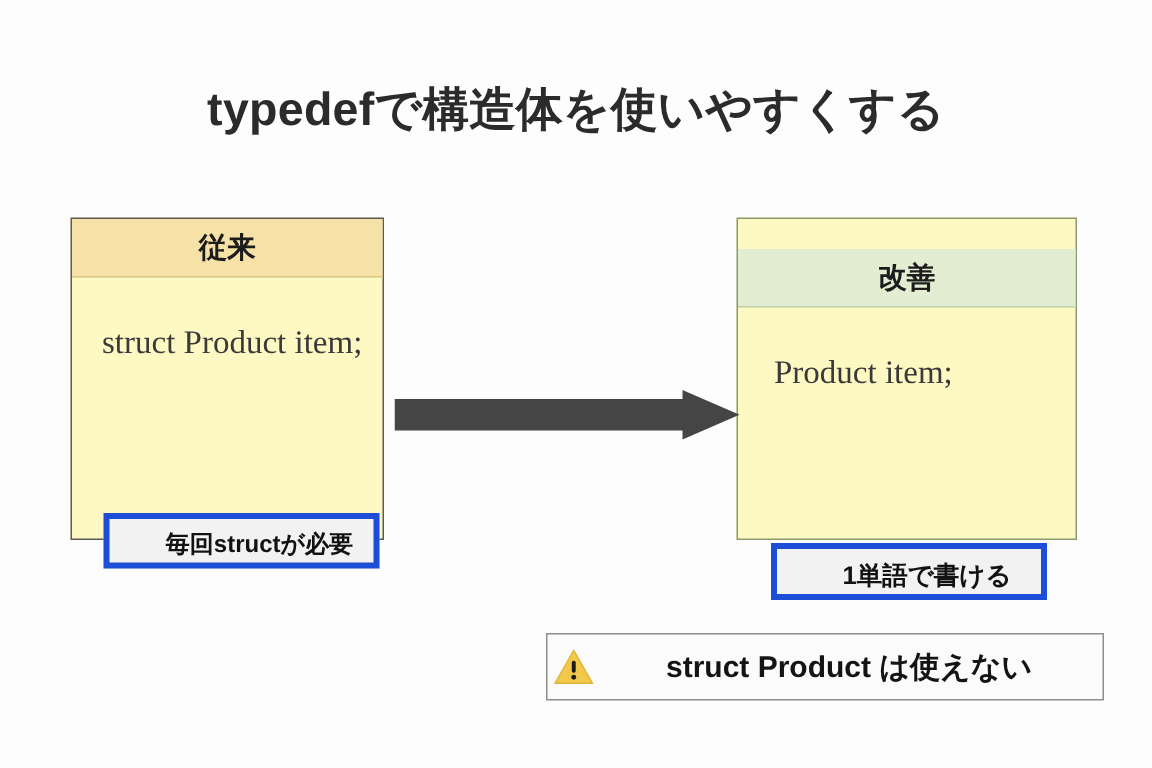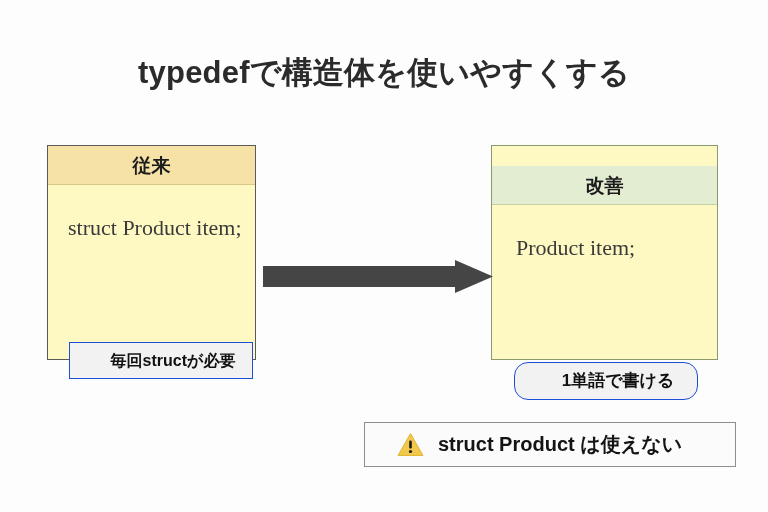--- a/index.html
+++ b/index.html
@@ -90,21 +90,21 @@
   }
   .panel-after .code {
     left: 24px;
     top: 28px;
   }
 
   
   .tag {
     position: absolute;
     background: #f2f2f2;
-    border: 1px solid #1d4ed8;
+    border: 4px solid #1d4ed8;
     box-sizing: border-box;
     text-align: center;
     font-size: 17px;
     font-weight: 700;
     color: #121212;
     white-space: nowrap;
     padding-left: 24px;
   }
   .tag-before {
     left: 21px;
@@ -114,21 +114,20 @@
     line-height: 35px;
     font-size: 16px;
   }
   .tag-after {
     left: 22px;
     top: 157px;
     width: 184px;
     height: 38px;
     line-height: 36px;
     font-size: 17px;
-    border-radius: 14px;
   }
 
   
   .arrow {
     position: absolute;
     left: 263px;
     top: 260px;
     width: 230px;
     height: 33px;
   }
@@ -157,21 +156,22 @@
     position: absolute;
     left: 364px;
     top: 422px;
     width: 372px;
     height: 45px;
     background: #fbfbfb;
     border: 1px solid #8e8e8e;
     box-sizing: border-box;
     display: flex;
     align-items: center;
-    padding-left: 32px;
+    padding-left: 4px;
+    gap: 34px;
   }
   .note-icon {
     width: 27px;
     height: 25px;
     flex: 0 0 auto;
     margin-right: 14px;
   }
   .note-icon svg { display: block; }
   .note-text {
     font-size: 20px;

